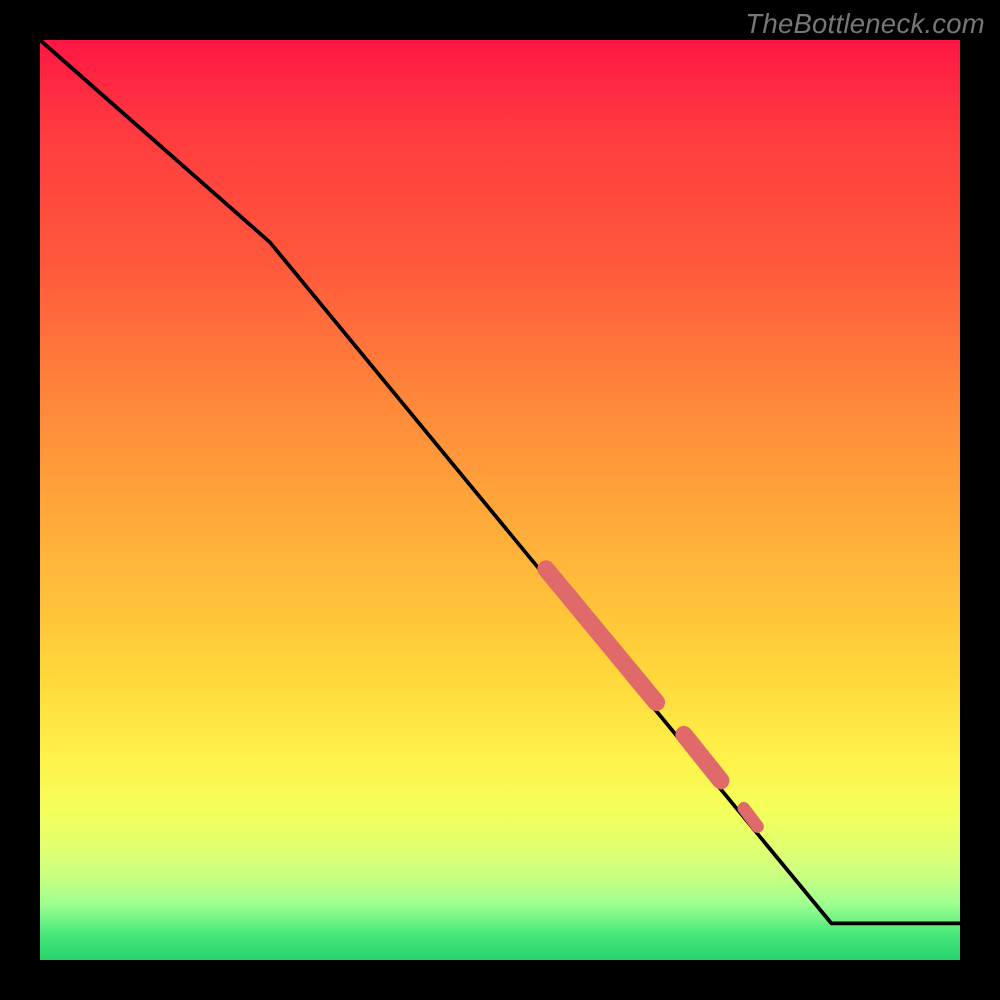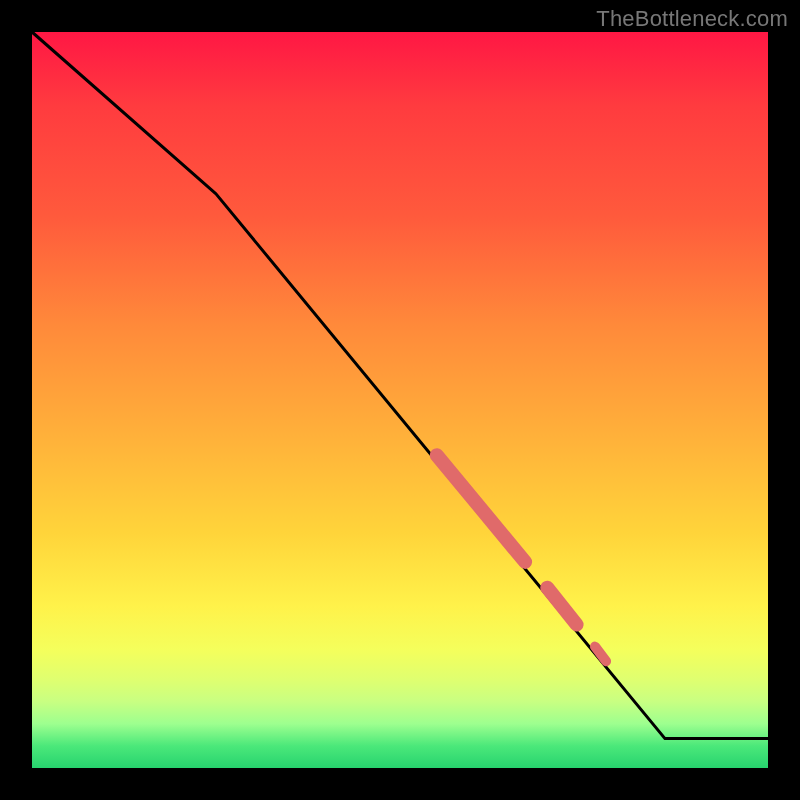--- a/index.html
+++ b/index.html
@@ -11,20 +11,21 @@
     overflow: hidden;
     font-family: Arial, Helvetica, sans-serif;
   }
   .frame {
     position: absolute;
     left: 0;
     top: 0;
     width: 800px;
     height: 576px;
     background: #000;
+    font-style: italic;
   }
   .plot {
     position: absolute;
     left: 32px;
     top: 32px;
     width: 736px;
     height: 736px;
     
     background: linear-gradient(to bottom,
       #ff1744 0%,

